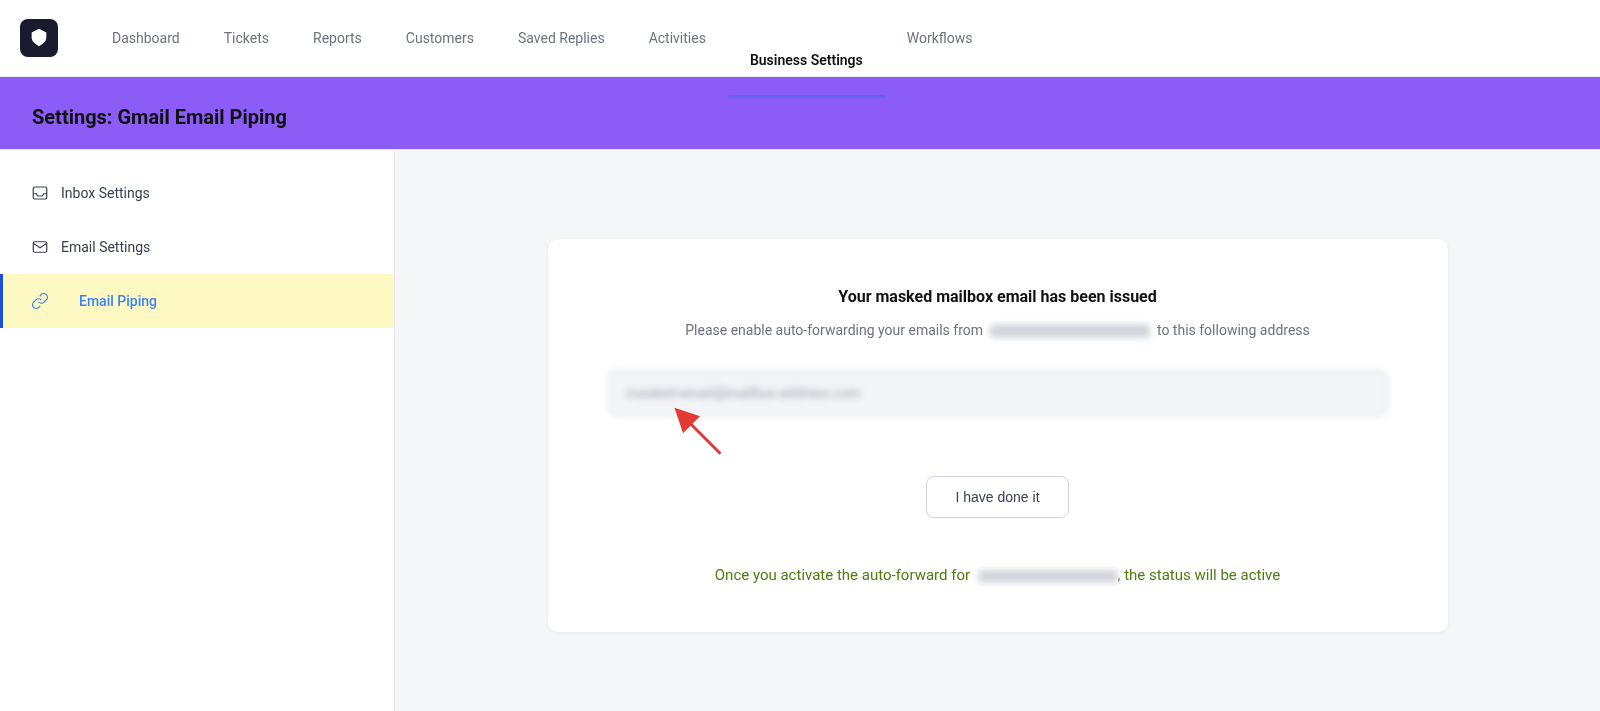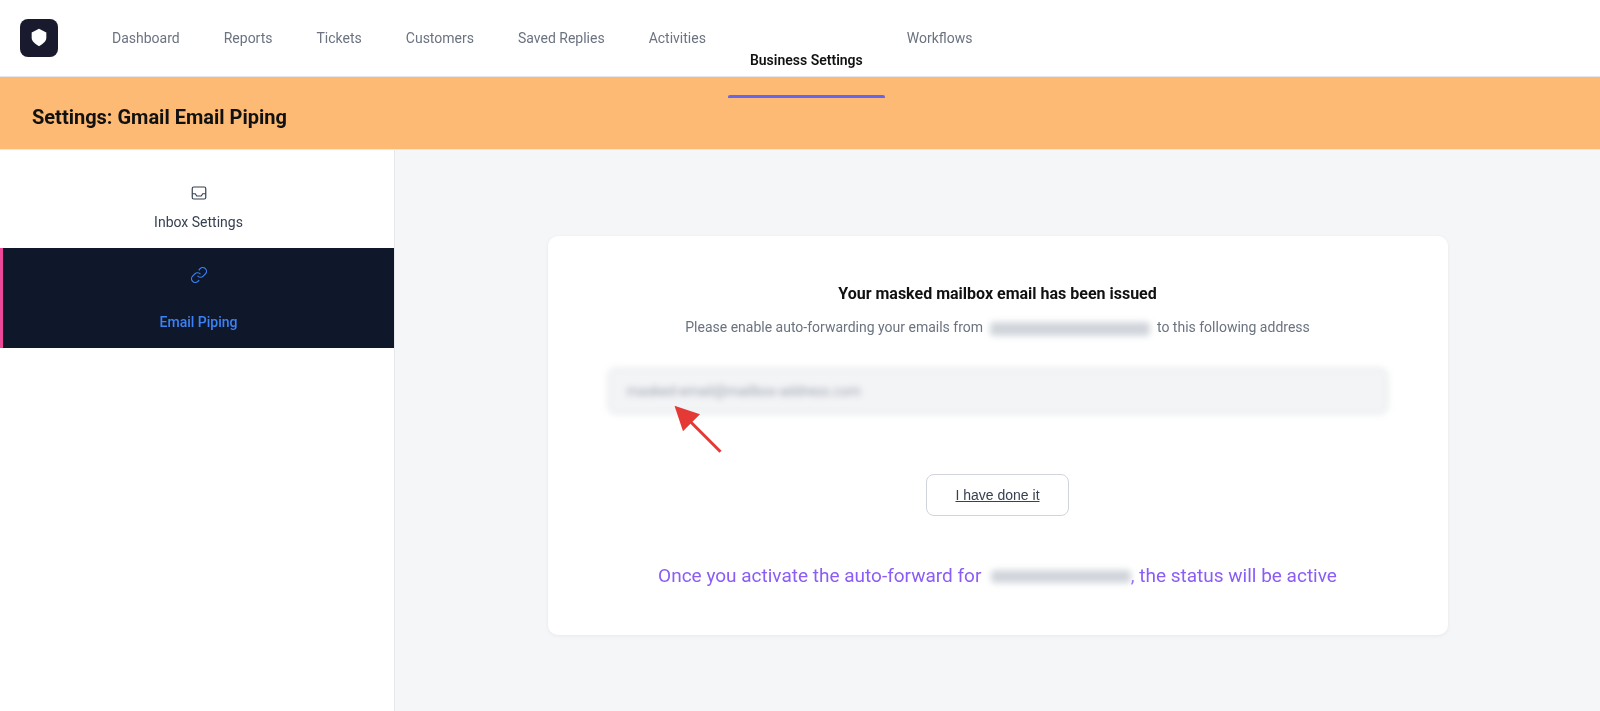--- a/index.html
+++ b/index.html
@@ -51,21 +51,21 @@
     .nav-item.active::after {
       content: '';
       position: absolute;
       bottom: 0;
       left: 0; right: 0;
       height: 3px;
       background: #6366f1;
       border-radius: 2px 2px 0 0;
     }
     .page-header {
-      background: #fdba74;
+      background: #8b5cf6;
       padding: 28px 32px 20px;
       border-bottom: 1px solid #e5e7eb;
     }
     .page-title {
       font-size: 20px;
       font-weight: 700;
       color: #111;
     }
 
     .content-area {
@@ -85,26 +85,25 @@
     .sidebar-item {
       display: flex;
       align-items: center;
       gap: 12px;
       padding: 18px 28px;
       cursor: pointer;
       color: #374151;
       font-size: 14px;
       font-weight: 400;
       border-left: 3px solid transparent;
-      flex-direction: column;
     }
     .sidebar-item.active {
       color: #3b82f6;
-      background: #0f172a;
-      border-left: 3px solid #ec4899;
+      background: #fef9c3;
+      border-left: 3px solid #1d4ed8;
       font-weight: 500;
       gap: 30px;
     }
     .sidebar-icon {
       width: 18px; height: 18px;
       display: flex; align-items: center; justify-content: center;
       flex-shrink: 0;
       color: inherit;
     }
     .sidebar-icon svg { width: 18px; height: 18px; stroke: currentColor; fill: none; stroke-width: 1.6; }
@@ -174,25 +173,24 @@
     .done-button {
       background: #fff;
       border: 1.5px solid #d1d5db;
       border-radius: 8px;
       padding: 12px 28px;
       font-size: 14px;
       font-weight: 500;
       color: #374151;
       cursor: pointer;
       margin-bottom: 28px;
-      text-decoration: underline;
     }
     .card-footer {
-      font-size: 19px;
-      color: #8b5cf6;
+      font-size: 15px;
+      color: #4d7c0f;
     }
     .blurred-text-sm {
       display: inline-block;
       background: #d1d5db;
       border-radius: 4px;
       height: 13px;
       width: 140px;
       vertical-align: middle;
       filter: blur(3px);
     }
@@ -201,22 +199,22 @@
 <body>
 
 <nav class="nav-bar">
   <div class="nav-logo">
     <svg viewBox="0 0 24 24" xmlns="http://www.w3.org/2000/svg">
       <path d="M4 6l8-4 8 4v6c0 5-8 9-8 9S4 17 4 12V6z"></path>
     </svg>
   </div>
   <div class="nav-items">
     <div class="nav-item">Dashboard</div>
+    <div class="nav-item">Tickets</div>
     <div class="nav-item">Reports</div>
-    <div class="nav-item">Tickets</div>
     <div class="nav-item">Customers</div>
     <div class="nav-item">Saved Replies</div>
     <div class="nav-item">Activities</div>
     <div class="nav-item active">Business Settings</div>
     <div class="nav-item">Workflows</div>
   </div>
 </nav>
 
 <div class="page-header">
   <h1 class="page-title">Settings: Gmail Email Piping</h1>
@@ -226,20 +224,29 @@
 
   <aside class="sidebar">
     <div class="sidebar-item">
       <span class="sidebar-icon">
         <svg viewBox="0 0 24 24">
             <rect x="3" y="4" width="18" height="16" rx="2"></rect>
             <path d="M3 13h4l2 3h6l2-3h4"></path>
           </svg>
       </span>
       <span>Inbox Settings</span>
+    </div>
+    <div class="sidebar-item">
+      <span class="sidebar-icon">
+        <svg viewBox="0 0 24 24">
+            <rect x="3" y="5" width="18" height="14" rx="2"></rect>
+            <path d="M3 7l9 6 9-6"></path>
+          </svg>
+      </span>
+      <span>Email Settings</span>
     </div>
     <div class="sidebar-item active">
       <span class="sidebar-icon">
         <svg viewBox="0 0 24 24">
             <path d="M10 13a5 5 0 007.54.54l3-3a5 5 0 00-7.07-7.07L11.75 5.75"></path>
             <path d="M14 11a5 5 0 00-7.54-.54l-3 3a5 5 0 007.07 7.07l1.71-1.71"></path>
           </svg>
       </span>
       <span>Email Piping</span>
     </div>

